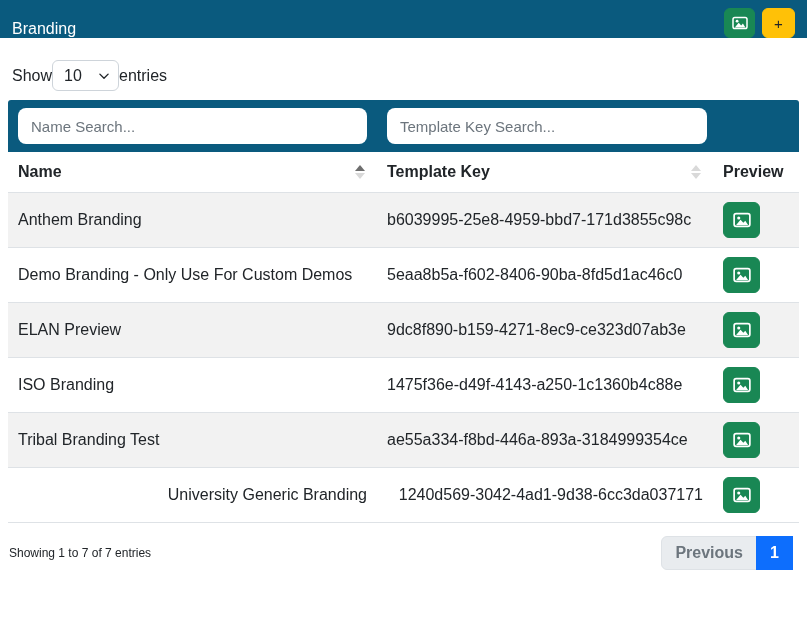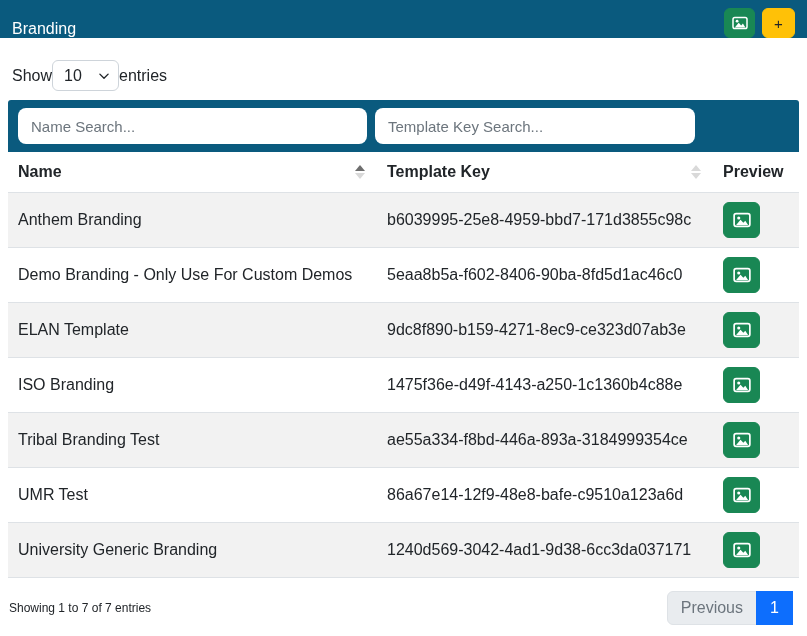--- a/index.html
+++ b/index.html
@@ -31,21 +31,21 @@
   .select-wrap{position:relative;display:inline-block;}
   .select-wrap select{
     appearance:none;-webkit-appearance:none;background:#fff;color:var(--text);
     border:1px solid #ced4da;border-radius:6px;height:31px;width:67px;
     padding:0 24px 0 11px;font:inherit;cursor:pointer;
   }
   .select-wrap .chev{position:absolute;right:9px;top:50%;transform:translateY(-50%);pointer-events:none;display:flex;}
   
   .card{margin:0 8px;}
   .search-band{
-    background:var(--teal);padding:8px 10px;display:flex;gap:8px;border-radius:3px 3px 0 0;
+    background:var(--teal);padding:8px 10px;display:flex;gap:20px;border-radius:3px 3px 0 0;
   }
   .search-input{
     height:36px;border:none;border-radius:8px;padding:0 13px;font:inherit;font-size:15px;
     color:var(--text);background:#fff;outline:none;
   }
   .search-input::placeholder{color:#6c757d;}
   .name-input{width:349px;}
   .key-input{width:320px;}
   table{width:100%;border-collapse:collapse;}
   thead th{
@@ -55,28 +55,28 @@
   th.col-name{width:369px;}
   th.col-key{width:336px;}
   th.col-preview{width:86px;cursor:default;}
   .sort{position:absolute;right:12px;top:50%;transform:translateY(-50%);
     display:flex;flex-direction:column;align-items:center;gap:2px;}
   .tri{width:0;height:0;border-left:5px solid transparent;border-right:5px solid transparent;}
   .tri.up{border-bottom:6px solid #d9d9d9;}
   .tri.down{border-top:6px solid #d9d9d9;}
   .tri.up.on{border-bottom-color:#6e6e6e;}
   tbody tr{border-top:1px solid var(--border);}
-  tbody tr:last-child{border-bottom:1px solid var(--border);}
+  tbody tr:last-child{border-bottom:1px solid var(--border);text-align:right;}
   tbody tr:nth-child(odd){background:var(--stripe);}
   tbody td{height:55px;padding:0 10px;vertical-align:middle;font-size:16px;}
   .btn-preview{width:37px;height:36px;border-radius:6px;}
   
   .footer-row{display:flex;justify-content:space-between;align-items:center;margin:13px 0 0 1px;padding-right:6px;}
   .table-info{font-size:12px;color:var(--text);}
-  .pagination{display:flex;}
+  .pagination{display:flex;font-weight:bold;}
   .page-btn{
     padding:6px 13px;border:1px solid var(--border);font-size:16px;line-height:20px;
     cursor:pointer;user-select:none;
   }
   .page-btn.prev{background:#e9ecef;color:var(--muted);border-radius:6px 0 0 6px;}
   .page-btn.next{background:#e9ecef;color:var(--muted);border-radius:0 6px 6px 0;margin-left:-1px;}
   .page-btn.active{background:var(--blue);border-color:var(--blue);color:#fff;min-width:37px;text-align:center;margin-left:-1px;}
 </style>
 </head>
 <body>
@@ -167,21 +167,21 @@
             <rect x="1" y="2.4" width="14" height="11.2" rx="1.8" fill="none" stroke="#fff" stroke-width="1.5"></rect>
             <circle cx="5.1" cy="6.2" r="1.4" fill="#fff"></circle>
             <path d="M2.8 12.4 L6.7 7.7 L9.2 10.5 L10.9 8.6 L13.4 12.4 Z" fill="#fff"></path>
           </svg>
         </span>
       </button>
     </td>
   </tr>
 
   <tr>
-    <td>ELAN Template</td>
+    <td>ELAN Preview</td>
     <td>9dc8f890-b159-4271-8ec9-ce323d07ab3e</td>
     <td>
       <button class="btn btn-green btn-preview">
         <span style="display:flex;">
           <svg width="18" height="18" viewBox="0 0 16 16">
             <rect x="1" y="2.4" width="14" height="11.2" rx="1.8" fill="none" stroke="#fff" stroke-width="1.5"></rect>
             <circle cx="5.1" cy="6.2" r="1.4" fill="#fff"></circle>
             <path d="M2.8 12.4 L6.7 7.7 L9.2 10.5 L10.9 8.6 L13.4 12.4 Z" fill="#fff"></path>
           </svg>
         </span>
@@ -214,35 +214,20 @@
           <svg width="18" height="18" viewBox="0 0 16 16">
             <rect x="1" y="2.4" width="14" height="11.2" rx="1.8" fill="none" stroke="#fff" stroke-width="1.5"></rect>
             <circle cx="5.1" cy="6.2" r="1.4" fill="#fff"></circle>
             <path d="M2.8 12.4 L6.7 7.7 L9.2 10.5 L10.9 8.6 L13.4 12.4 Z" fill="#fff"></path>
           </svg>
         </span>
       </button>
     </td>
   </tr>
 
-  <tr>
-    <td>UMR Test</td>
-    <td>86a67e14-12f9-48e8-bafe-c9510a123a6d</td>
-    <td>
-      <button class="btn btn-green btn-preview">
-        <span style="display:flex;">
-          <svg width="18" height="18" viewBox="0 0 16 16">
-            <rect x="1" y="2.4" width="14" height="11.2" rx="1.8" fill="none" stroke="#fff" stroke-width="1.5"></rect>
-            <circle cx="5.1" cy="6.2" r="1.4" fill="#fff"></circle>
-            <path d="M2.8 12.4 L6.7 7.7 L9.2 10.5 L10.9 8.6 L13.4 12.4 Z" fill="#fff"></path>
-          </svg>
-        </span>
-      </button>
-    </td>
-  </tr>
 
   <tr>
     <td>University Generic Branding</td>
     <td>1240d569-3042-4ad1-9d38-6cc3da037171</td>
     <td>
       <button class="btn btn-green btn-preview">
         <span style="display:flex;">
           <svg width="18" height="18" viewBox="0 0 16 16">
             <rect x="1" y="2.4" width="14" height="11.2" rx="1.8" fill="none" stroke="#fff" stroke-width="1.5"></rect>
             <circle cx="5.1" cy="6.2" r="1.4" fill="#fff"></circle>

